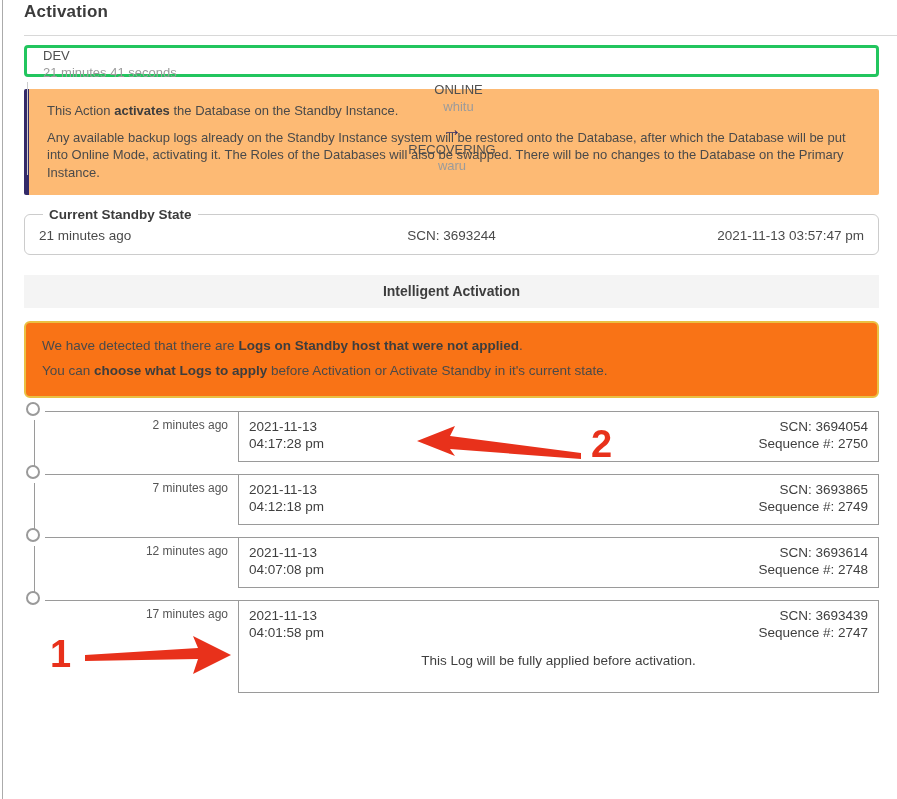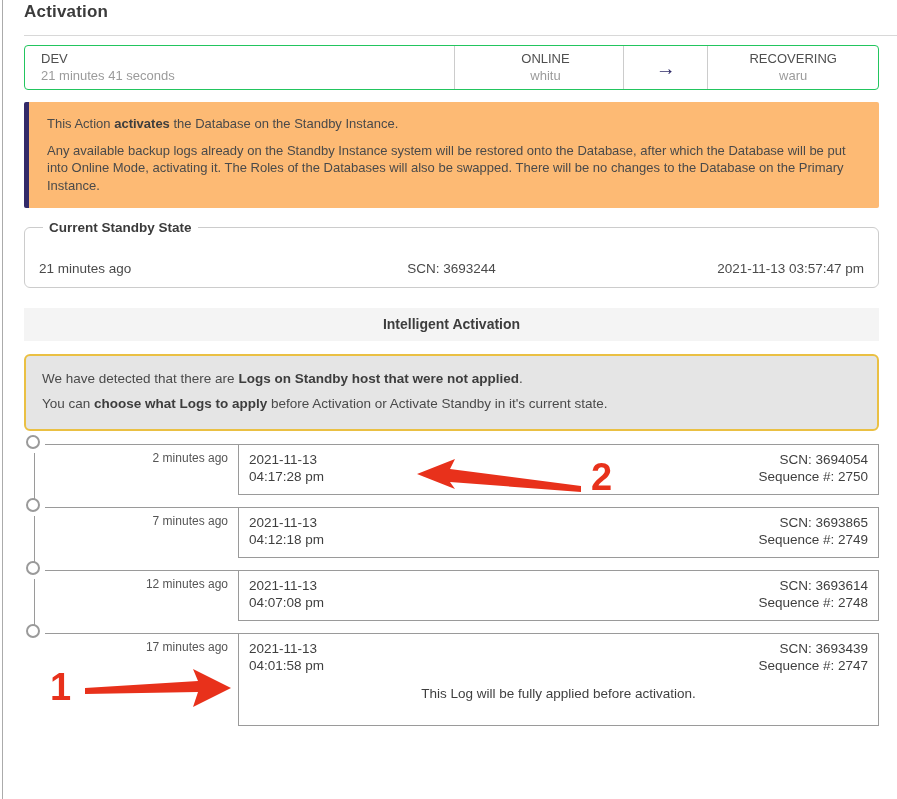--- a/index.html
+++ b/index.html
@@ -18,22 +18,22 @@
   .content { padding: 0 18px 0 24px; position: relative; }
 
   .page-title {
     font-size: 17px; font-weight: bold; color: #3b3b3b;
     padding-top: 2px; letter-spacing: .2px;
   }
   .title-divider { height: 1px; background: #d8d8d8; margin-top: 13px; margin-right: -18px; }
 
   
   .status-bar {
-    display: flex; margin-top: 9px; height: 45px;
-    border: 1px solid #22c55e; border-radius: 4px; background: #fff;
+    display: flex; margin-top: 9px; height: 32px;
+    border: 3px solid #22c55e; border-radius: 4px; background: #fff; flex-direction: column;
   }
   .status-cell {
     display: flex; flex-direction: column; justify-content: center; align-items: center;
     border-left: 1px solid #cccccc; line-height: 1.3;
   }
   .status-cell.first { border-left: none; align-items: flex-start; padding-left: 16px; flex: 0 0 50.3%; }
   .status-cell.c2 { flex: 0 0 19.8%; padding-left: 13px; }
   .status-cell.c3 { flex: 0 0 9.9%; }
   .status-cell.c4 { flex: 1; }
   .state-label { font-size: 13px; color: #4f4f4f; }
@@ -52,35 +52,35 @@
 
   
   fieldset.standby {
     margin: 12px 0 0 0; border: 1px solid #cccccc; border-radius: 6px;
     padding: 4px 14px 11px;
   }
   fieldset.standby legend {
     font-size: 13.5px; font-weight: bold; color: #3b3b3b; padding: 0 6px; margin-left: 4px;
   }
   .standby-row { display: flex; font-size: 13.5px; color: #4a4a4a; padding-top: 2px; }
-  .standby-row span { flex: 1; margin-top: 20px; }
+  .standby-row span { flex: 1; }
   .standby-row .mid { text-align: center; }
   .standby-row .right { text-align: right; }
 
   
   .section-band {
     margin-top: 20px; height: 33px; background: #f4f4f4;
     display: flex; align-items: center; justify-content: center;
     font-size: 14px; font-weight: bold; color: #3d3d3d;
   }
 
   
   .warning-box {
     margin-top: 13px; border: 2px solid #eac043; border-radius: 6px;
-    padding: 8px 16px 10px; font-size: 13.5px; color: #4a4a4a; background: #e5e5e5;
+    padding: 8px 16px 10px; font-size: 13.5px; color: #4a4a4a; background: #f97316;
   }
   .warning-box p { margin: 6px 0; line-height: 1.4; }
   .warning-box b { color: #3d3d3d; }
 
   
   .timeline { margin-top: 13px; position: relative; }
   .log-row { display: flex; margin-bottom: 12px; position: relative; }
   .rail { flex: 0 0 21px; position: relative; }
   .rail .dot {
     position: absolute; left: 2px; top: -9px; width: 14px; height: 14px;

